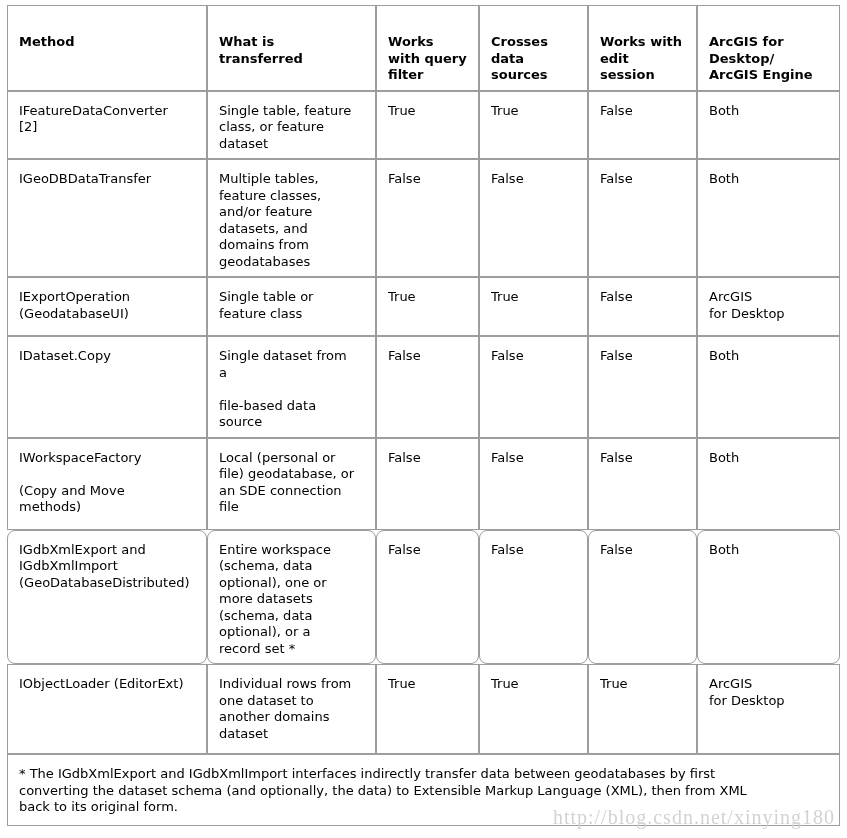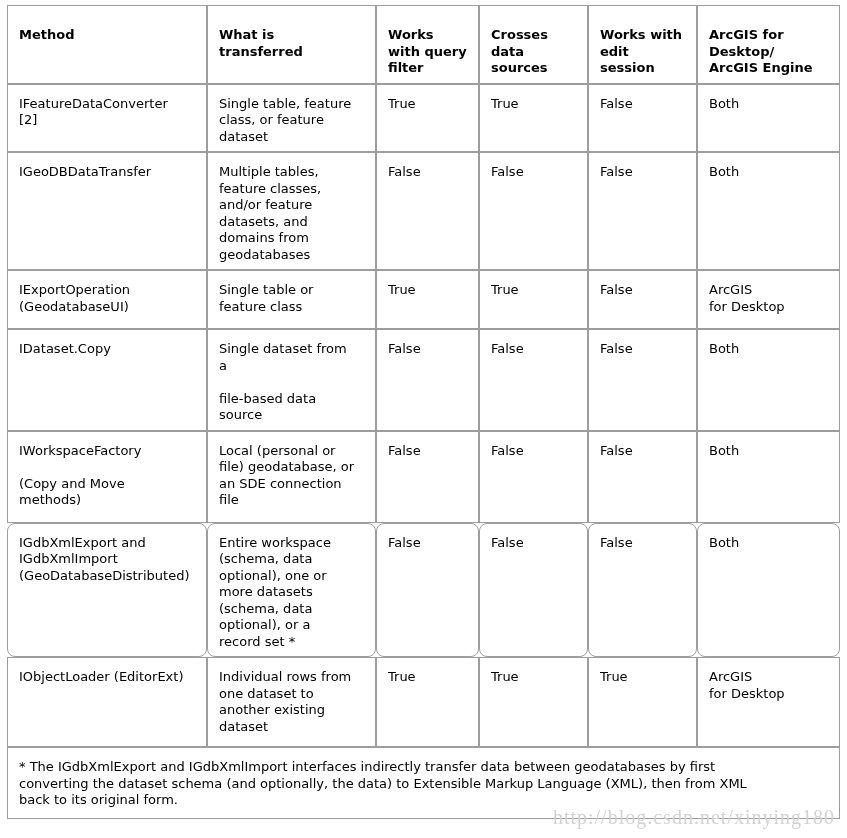--- a/index.html
+++ b/index.html
@@ -32,21 +32,21 @@
     text-align: left;
     padding: 11px 5px 6px 11px;
     font-size: 13px;
     line-height: 16.5px;
     color: #000000;
     white-space: pre-line;
     overflow: hidden;
   }
   table.methods th {
     font-weight: bold;
-    padding-top: 21px;
+    padding-top: 28px;
   }
   tr.h-hdr  > * { height: 72px; }
   tr.h-r1   > * { height: 64px; }
   tr.h-r2   > * { height: 100px; }
   tr.h-r3   > * { height: 59px; }
   tr.h-r4   > * { height: 97px; }
   tr.h-r5   > * { height: 92px; }
   tr.h-r6   > * { height: 118px; border-radius: 8px; }
   tr.h-r7   > * { height: 90px; }
   tr.h-foot > * { height: 72px; }
@@ -173,21 +173,21 @@
 record set *</td>
         <td>False</td>
         <td>False</td>
         <td>False</td>
         <td>Both</td>
       </tr>
       <tr class="h-r7">
         <td>IObjectLoader (EditorExt)</td>
         <td>Individual rows from
 one dataset to
-another existing
+another domains
 dataset</td>
         <td>True</td>
         <td>True</td>
         <td>True</td>
         <td>ArcGIS
 for Desktop</td>
       </tr>
       <tr class="h-foot">
         <td class="footnote" colspan="6">* The IGdbXmlExport and IGdbXmlImport interfaces indirectly transfer data between geodatabases by first
 converting the dataset schema (and optionally, the data) to Extensible Markup Language (XML), then from XML

